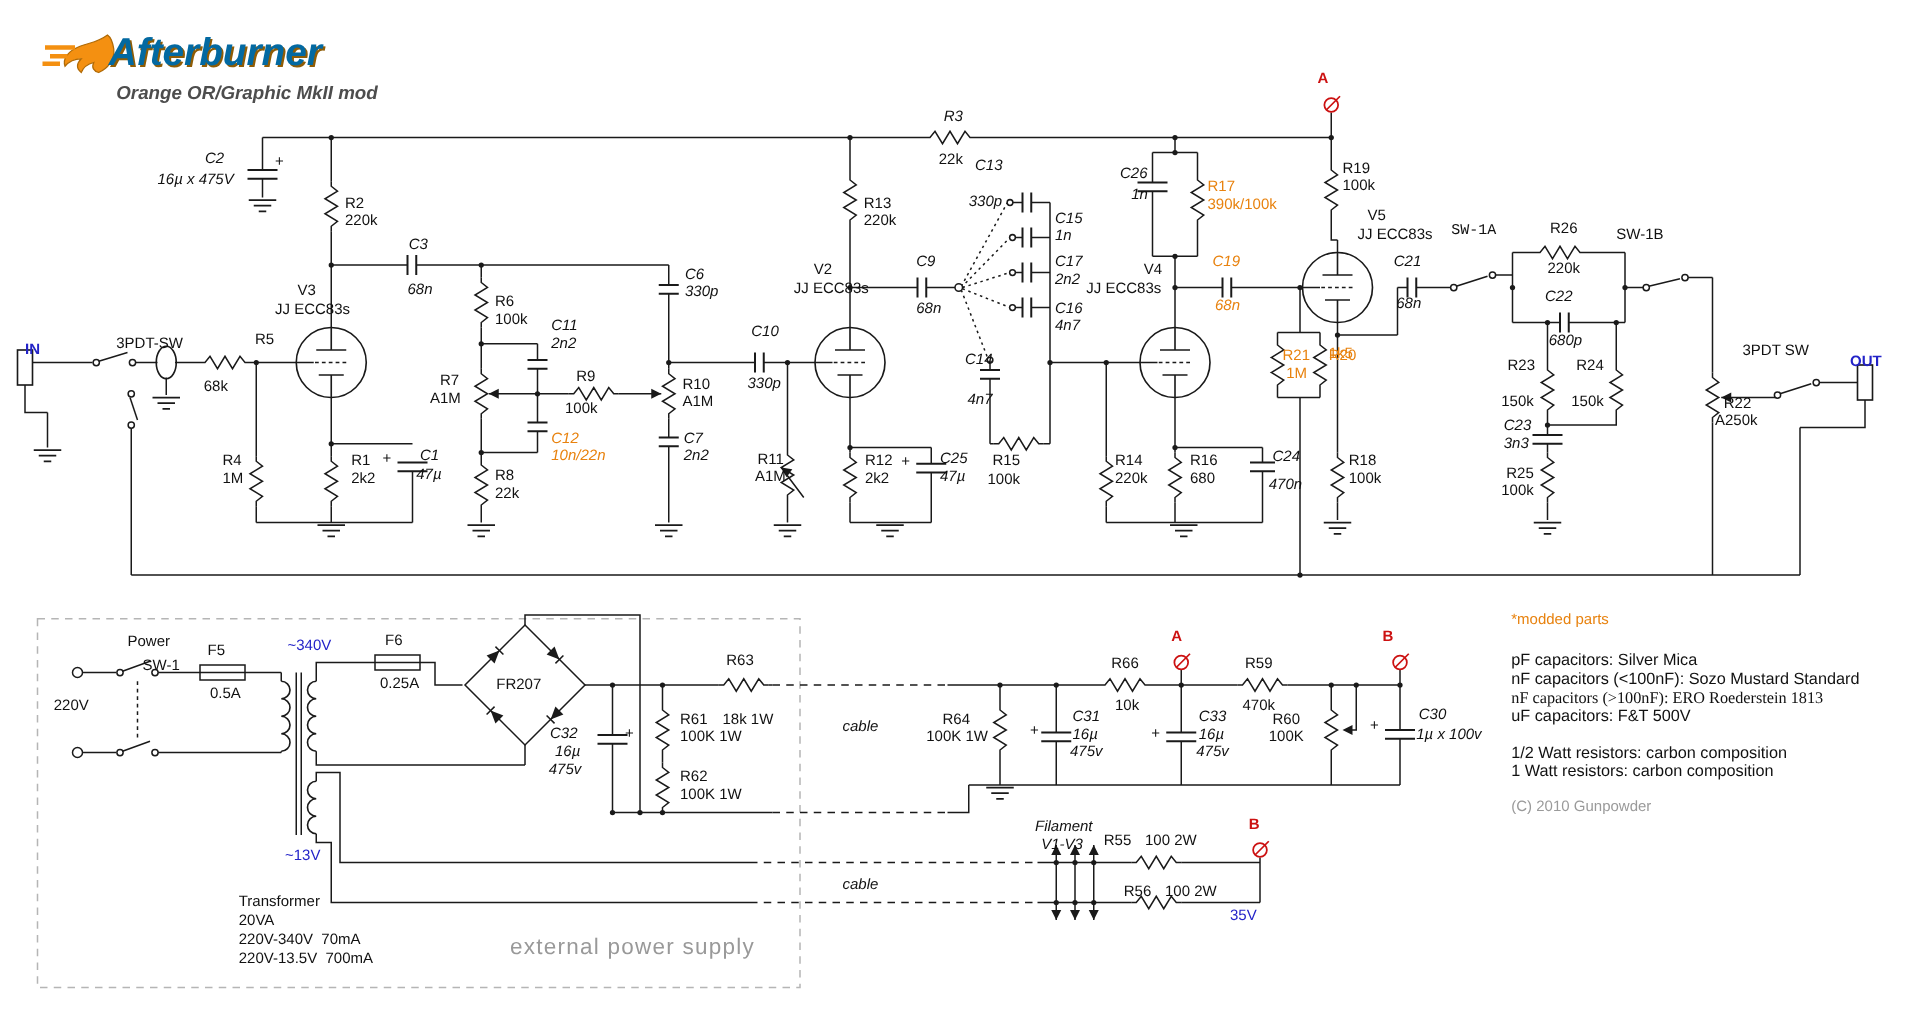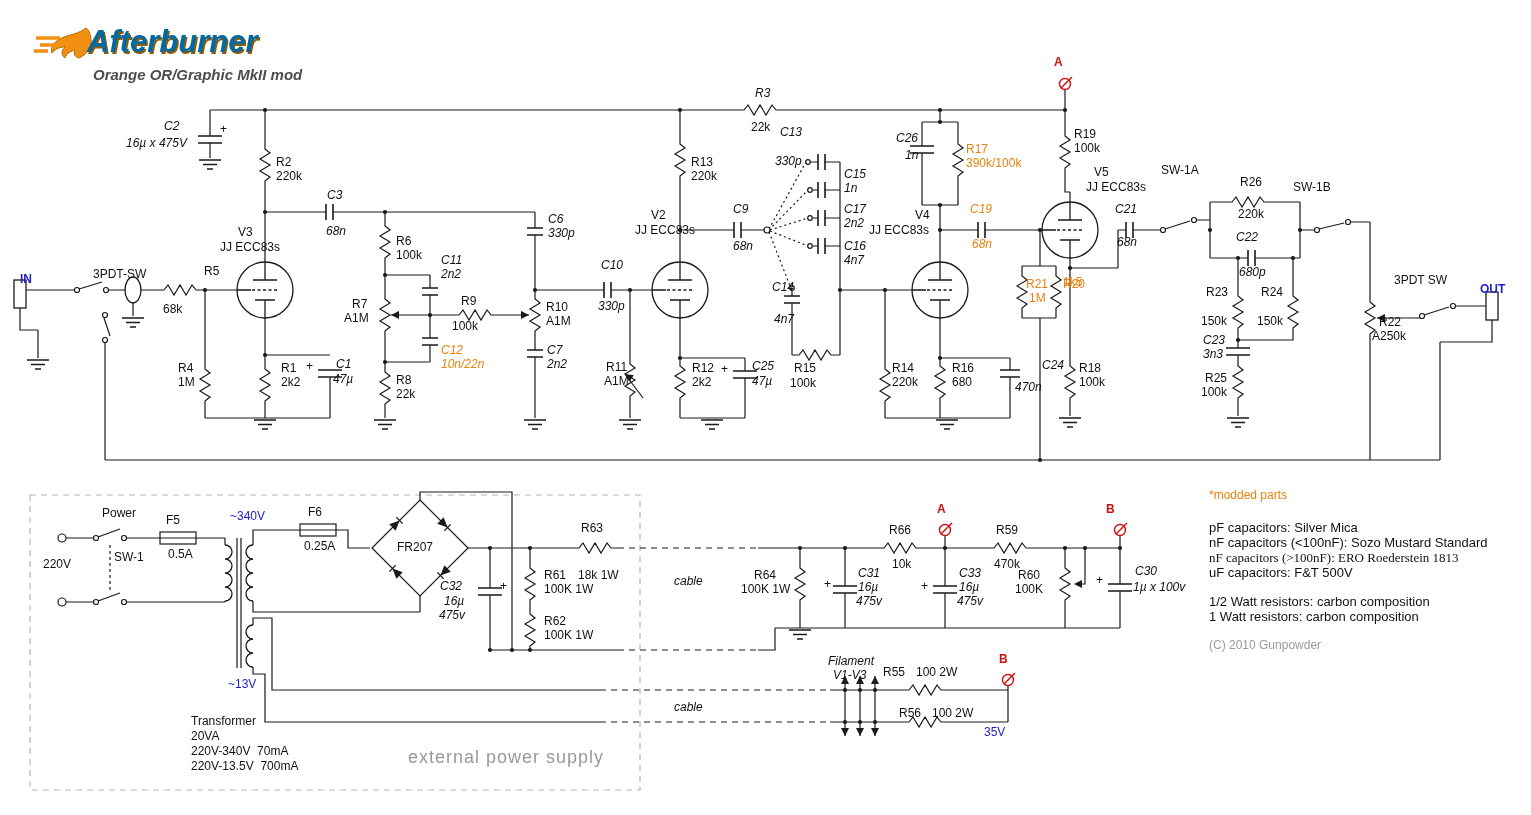--- a/index.html
+++ b/index.html
@@ -438,34 +438,34 @@
     <div class="lbl it" style="left: 896px; top: 132px;">C26</div>
     <div class="lbl it" style="left: 905px; top: 149px;">1n</div>
     <div class="lbl orange" style="left: 966px; top: 143px;">R17</div>
     <div class="lbl orange" style="left: 966px; top: 157px;">390k/100k</div>
     <div class="lbl" style="left: 892px; top: 362px;">R14</div>
     <div class="lbl" style="left: 892px; top: 376px;">220k</div>
     <div class="lbl" style="left: 952px; top: 362px;">R16</div>
     <div class="lbl" style="left: 952px; top: 376px;">680</div>
     <div class="lbl it orange" style="left: 970px; top: 203px;">C19</div>
     <div class="lbl it orange" style="left: 972px; top: 238px;">68n</div>
-    <div class="lbl it" style="left: 1018px; top: 359px; margin-left: 24px;">C24</div>
+    <div class="lbl it" style="left: 1018px; top: 359px;">C24</div>
     <div class="lbl it" style="left: 1015px; top: 381px;">470n</div>
     <div class="lbl orange" style="left: 1026px; top: 278px;">R21</div>
     <div class="lbl orange" style="left: 1029px; top: 292px;">1M</div>
     <div class="lbl orange" style="left: 1063px; top: 278px;">R20</div>
     <div class="lbl orange" style="left: 1063px; top: 276px;">1k5</div>
     <div class="lbl" style="left: 1094px; top: 166px;">V5</div>
     <div class="lbl" style="left: 1086px; top: 181px;">JJ ECC83s</div>
     <div class="lbl" style="left: 1074px; top: 128px;">R19</div>
     <div class="lbl" style="left: 1074px; top: 142px;">100k</div>
     <div class="lbl red b" style="left: 1054px; top: 56px;">A</div>
     <div class="lbl it" style="left: 1115px; top: 203px;">C21</div>
     <div class="lbl it" style="left: 1117px; top: 236px;">68n</div>
-    <div class="lbl" style="left: 1161px; top: 164px;">SW-1A</div>
+    <div class="lbl" style="left: 1161px; top: 178px; font-family: Liberation Mono, monospace;">SW-1A</div>
     <div class="lbl" style="left: 1240px; top: 176px;">R26</div>
     <div class="lbl" style="left: 1238px; top: 208px;">220k</div>
     <div class="lbl" style="left: 1293px; top: 181px;">SW-1B</div>
     <div class="lbl it" style="left: 1236px; top: 231px;">C22</div>
     <div class="lbl it" style="left: 1239px; top: 266px;">680p</div>
     <div class="lbl" style="left: 1206px; top: 286px;">R23</div>
     <div class="lbl" style="left: 1201px; top: 315px;">150k</div>
     <div class="lbl" style="left: 1261px; top: 286px;">R24</div>
     <div class="lbl" style="left: 1257px; top: 315px;">150k</div>
     <div class="lbl it" style="left: 1203px; top: 334px;">C23</div>
@@ -473,21 +473,21 @@
     <div class="lbl" style="left: 1205px; top: 372px;">R25</div>
     <div class="lbl" style="left: 1201px; top: 386px;">100k</div>
     <div class="lbl" style="left: 1079px; top: 362px;">R18</div>
     <div class="lbl" style="left: 1079px; top: 376px;">100k</div>
     <div class="lbl" style="left: 1379px; top: 316px;">R22</div>
     <div class="lbl" style="left: 1372px; top: 330px;">A250k</div>
     <div class="lbl" style="left: 1394px; top: 274px;">3PDT SW</div>
     <div class="lbl blue b" style="left: 1480px; top: 283px;">OUT</div>
     <div class="lbl" style="left: 102px; top: 507px;">Power</div>
     <div class="lbl" style="left: 43px; top: 558px;">220V</div>
-    <div class="lbl" style="left: 114px; top: 551px;">SW-1</div>
+    <div class="lbl" style="left: 114px; top: 526px;">SW-1</div>
     <div class="lbl" style="left: 166px; top: 514px;">F5</div>
     <div class="lbl" style="left: 168px; top: 548px;">0.5A</div>
     <div class="lbl blue" style="left: 230px; top: 510px;">~340V</div>
     <div class="lbl" style="left: 308px; top: 506px;">F6</div>
     <div class="lbl" style="left: 304px; top: 540px;">0.25A</div>
     <div class="lbl" style="left: 397px; top: 541px;">FR207</div>
     <div class="lbl it" style="left: 440px; top: 580px;">C32</div>
     <div class="lbl it" style="left: 444px; top: 595px;">16µ</div>
     <div class="lbl it" style="left: 439px; top: 609px;">475v</div>
     <div class="lbl" style="left: 500px; top: 580px;">+</div>

